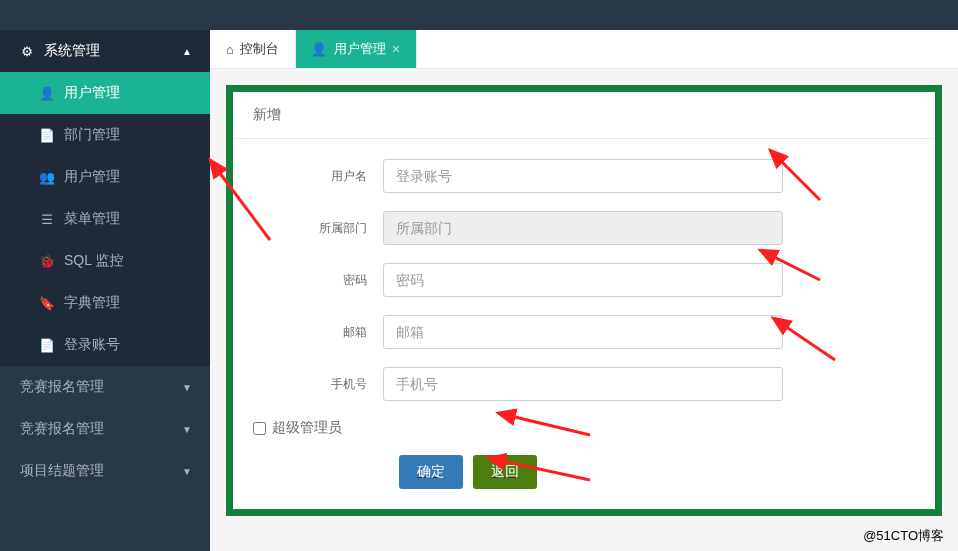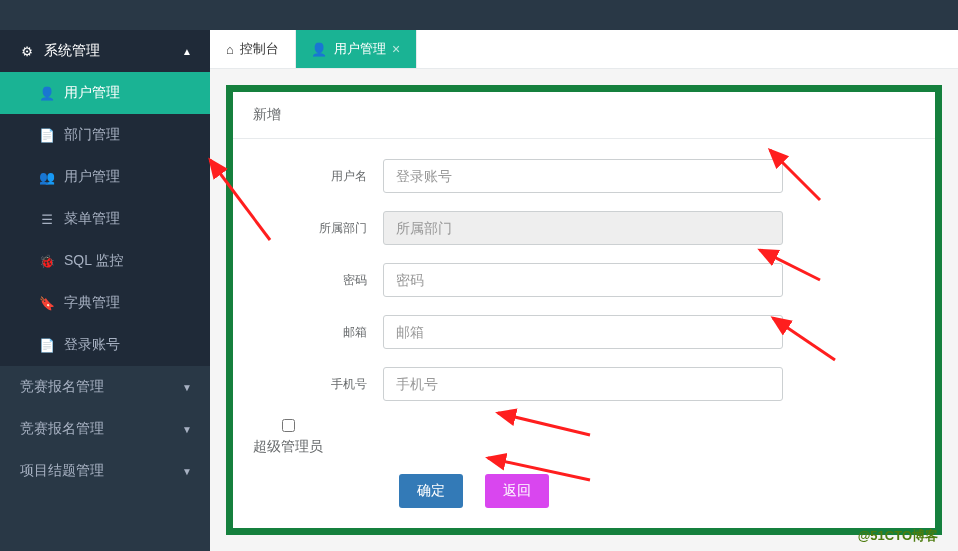--- a/index.html
+++ b/index.html
@@ -29,29 +29,29 @@
     .panel-header { padding: 14px 20px; border-bottom: 1px solid #e7eaec; color: #676a6c; }
     .panel-body { padding: 20px; }
     
     .form-row { display: flex; align-items: center; margin-bottom: 18px; }
     .form-label { width: 130px; text-align: right; padding-right: 16px; color: #676a6c; font-size: 12px; }
     .form-control-wrap { flex: 1; max-width: 400px; }
     .form-input { width: 100%; padding: 8px 12px; border: 1px solid #ccd0d2; border-radius: 3px; font-size: 14px; color: #555; background: #fff; }
     .form-input::placeholder { color: #999; }
     .form-input[readonly] { background: #eee; }
     .radio-group, .check-group { display: flex; align-items: center; gap: 18px; }
-    .radio-group label, .check-group label { display: flex; align-items: center; gap: 6px; cursor: pointer; color: #676a6c; flex-direction: column; }
+    .radio-group label, .check-group label { display: flex; align-items: center; gap: 6px; cursor: pointer; color: #676a6c; }
     
-    .btns { padding-left: 146px; display: flex; gap: 22px; }
+    .btns { padding-left: 146px; display: flex; gap: 10px; text-decoration: underline; }
     .btn { padding: 8px 18px; border: none; border-radius: 3px; cursor: pointer; color: #fff; font-size: 14px; }
     .btn-primary { background: #337ab7; }
-    .btn-warning { background: #d946ef; }
+    .btn-warning { background: #4d7c0f; }
     
     .arrow { position: absolute; pointer-events: none; }
-    .watermark { position: absolute; bottom: 6px; right: 20px; color: #4d7c0f; font-size: 13px; font-weight: bold; }
+    .watermark { position: absolute; bottom: 6px; right: 14px; color: #000000; font-size: 13px; }
   </style>
 </head>
 <body>
 
 <div class="topbar"></div>
 
 <div class="layout">
   <div class="sidebar">
     <div class="menu-item expanded">
       <span class="ico">⚙</span>

